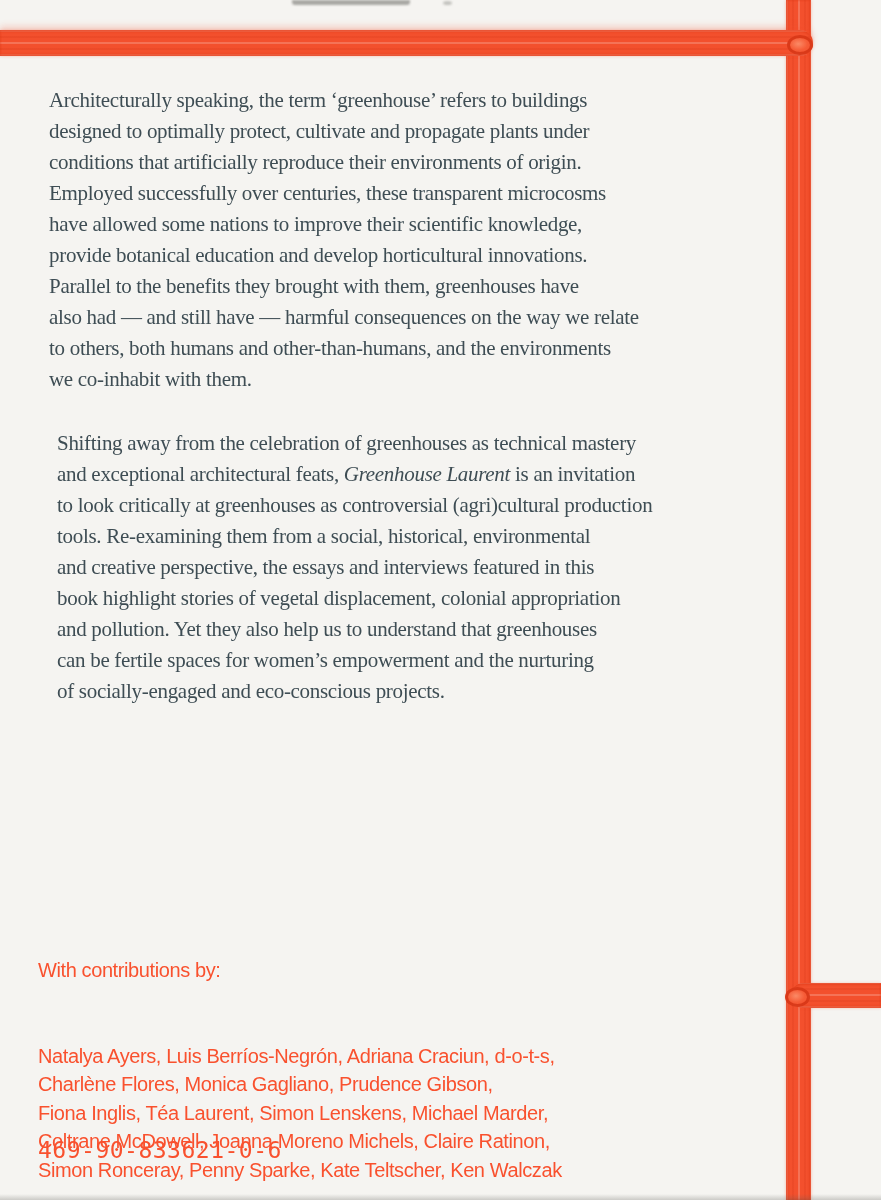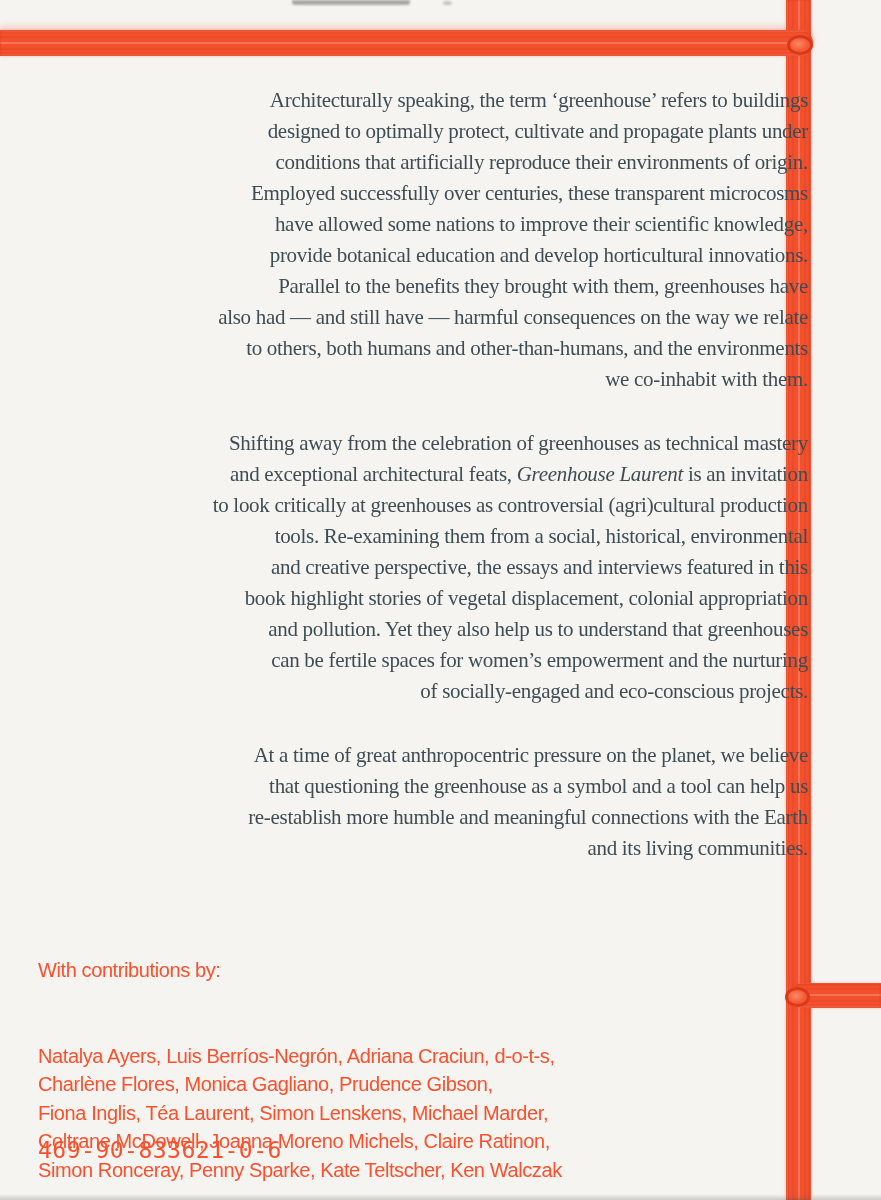--- a/index.html
+++ b/index.html
@@ -48,21 +48,21 @@
       0 0 3px rgba(244,84,48,.3);
   }
   .joint{
     position:absolute;border-radius:50%;
     border:3px solid rgba(213,52,20,.85);
     background:radial-gradient(ellipse at 42% 42%, #fb8a66 0%, #f65c37 55%, #f3502d 100%);
   }
   .joint-top{left:787px;top:35px;width:20px;height:14px;}
   .joint-mid{left:785px;top:987px;width:19px;height:14px;}
   
-  .blurb{position:absolute;left:38px;top:85px;width:770px;text-align:right;}
+  .blurb{position:absolute;left:49px;top:85px;width:770px;}
   .blurb p{
     margin:0;white-space:pre;
     font-family:"Liberation Serif",serif;
     font-size:21px;line-height:31px;letter-spacing:-0.3px;
     color:var(--body_text,#3e4d54);
   }
   .blurb p + p{margin-top:33px;margin-left:8px;}
   .blurb em{font-style:italic;}
   
   .contributors{
@@ -107,24 +107,20 @@
 we co-inhabit with them.</p>
     <p><span>Shifting away from the celebration of greenhouses as technical mastery
 and exceptional architectural feats, </span><em>Greenhouse Laurent</em><span> is an invitation
 to look critically at greenhouses as controversial (agri)cultural production
 tools. Re-examining them from a social, historical, environmental
 and creative perspective, the essays and interviews featured in this
 book highlight stories of vegetal displacement, colonial appropriation
 and pollution. Yet they also help us to understand that greenhouses
 can be fertile spaces for women’s empowerment and the nurturing
 of socially-engaged and eco-conscious projects.</span></p>
-    <p>At a time of great anthropocentric pressure on the planet, we believe
-that questioning the greenhouse as a symbol and a tool can help us
-re-establish more humble and meaningful connections with the Earth
-and its living communities.</p>
   </main>
 
   <div class="contributors">
     <div>With contributions by:</div>
     <div>Natalya Ayers, Luis Berríos-Negrón, Adriana Craciun, d-o-t-s,
 Charlène Flores, Monica Gagliano, Prudence Gibson,
 Fiona Inglis, Téa Laurent, Simon Lenskens, Michael Marder,
 Coltrane McDowell, Joanna Moreno Michels, Claire Ratinon,
 Simon Ronceray, Penny Sparke, Kate Teltscher, Ken Walczak</div>
   </div>

